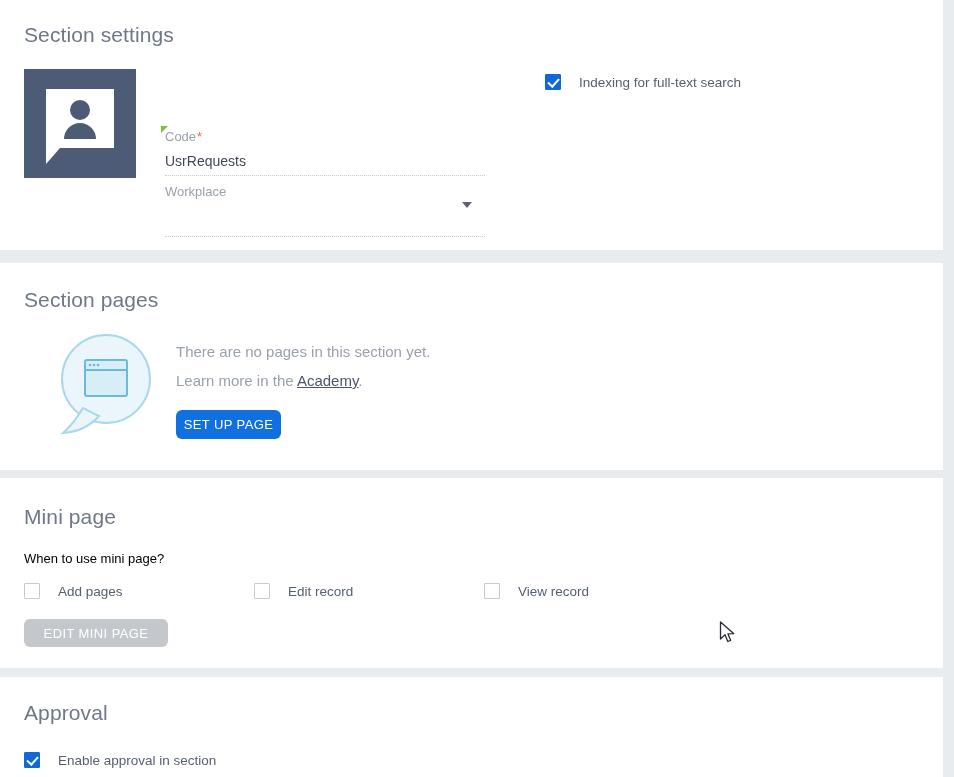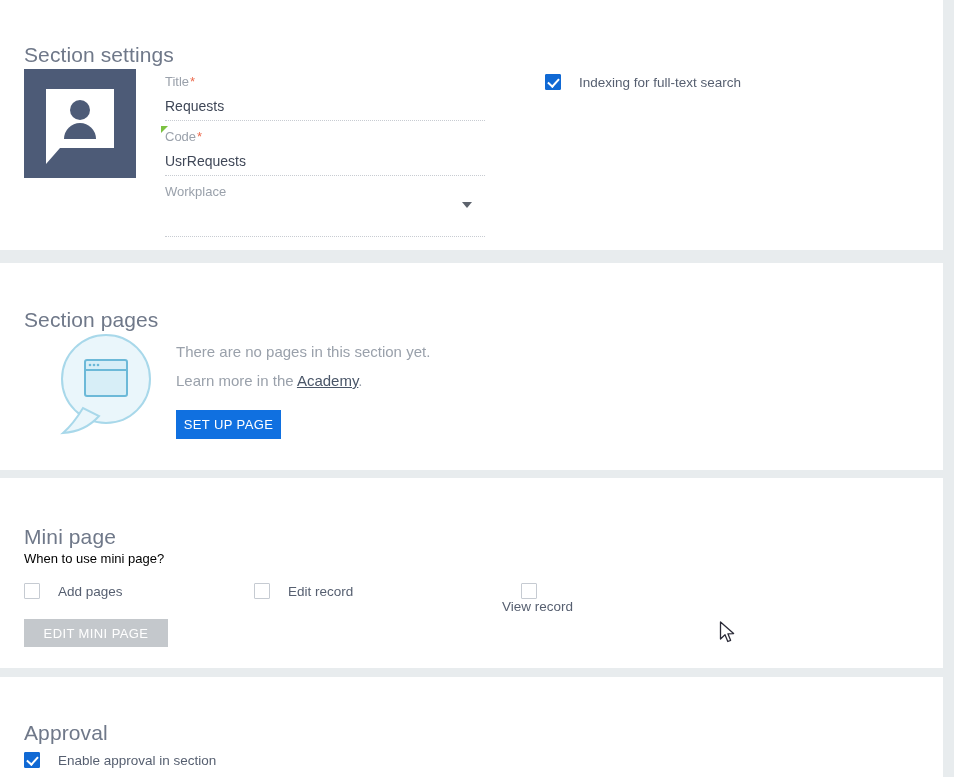--- a/index.html
+++ b/index.html
@@ -41,21 +41,20 @@
 
   
   .section-heading {
     position: absolute;
     left: 24px;
     font-size: 21px;
     font-weight: 400;
     color: #6f7889;
     letter-spacing: 0.1px;
     white-space: nowrap;
-    margin-top: 20px;
   }
 
   
   .icon-tile {
     position: absolute;
     left: 24px;
     top: 69px;
     width: 112px;
     height: 109px;
     background: #4d5b77;
@@ -173,21 +172,21 @@
   }
 
   
   .btn {
     position: absolute;
     border: none;
     font-family: "Liberation Sans", sans-serif;
     font-size: 13px;
     letter-spacing: 0.4px;
     cursor: pointer;
-    border-radius: 0;
+    border-radius: 6px;
     padding: 0;
   }
   .btn-primary {
     background: #1070e0;
     color: #ffffff;
   }
   .btn-disabled {
     background: #c4c8cc;
     color: #ffffff;
     cursor: default;
@@ -231,27 +230,20 @@
     <div class="section-heading" style="top:23px;">Section settings</div>
 
     <div class="icon-tile">
       <svg width="112" height="109" viewBox="0 0 112 109" xmlns="http://www.w3.org/2000/svg">
         <path d="M22 20 H90 V79 H36 L22 95 V79 Z" fill="#ffffff"></path>
         <circle cx="56" cy="41" r="10" fill="#4d5b77"></circle>
         <path d="M40 70 a16 16 0 0 1 32 0 Z" fill="#4d5b77"></path>
       </svg>
     </div>
 
-    <div class="field" style="top:72px;">
-      <div class="field-label">
-        <span>Title</span><span class="req">*</span>
-      </div>
-      <div class="field-value">Requests</div>
-      <div class="field-underline"></div>
-    </div>
 
     <div class="field" style="top:127px;">
       <div class="field-label">
         <span class="green-corner"></span>
         <span>Code</span><span class="req">*</span>
       </div>
       <div class="field-value">UsrRequests</div>
       <div class="field-underline"></div>
     </div>
 
@@ -303,21 +295,21 @@
   <div class="hint-label">When to use mini page?</div>
 
   <div class="cbrow" style="left:24px; top:583px;">
     <span class="cbox"></span>
     <span class="cblabel wide">Add pages</span>
   </div>
   <div class="cbrow" style="left:254px; top:583px;">
     <span class="cbox"></span>
     <span class="cblabel wide">Edit record</span>
   </div>
-  <div class="cbrow" style="left:484px; top:583px;flex-direction:column;">
+  <div class="cbrow" style="left:484px; top:583px;">
     <span class="cbox"></span>
     <span class="cblabel wide">View record</span>
   </div>
 
   <button class="btn btn-disabled" id="edit-mini-page-button">EDIT MINI PAGE</button>
 
   <div class="panel" id="panel-approval">
   </div>
 
   <div class="section-heading" style="top:701px;">Approval</div>

